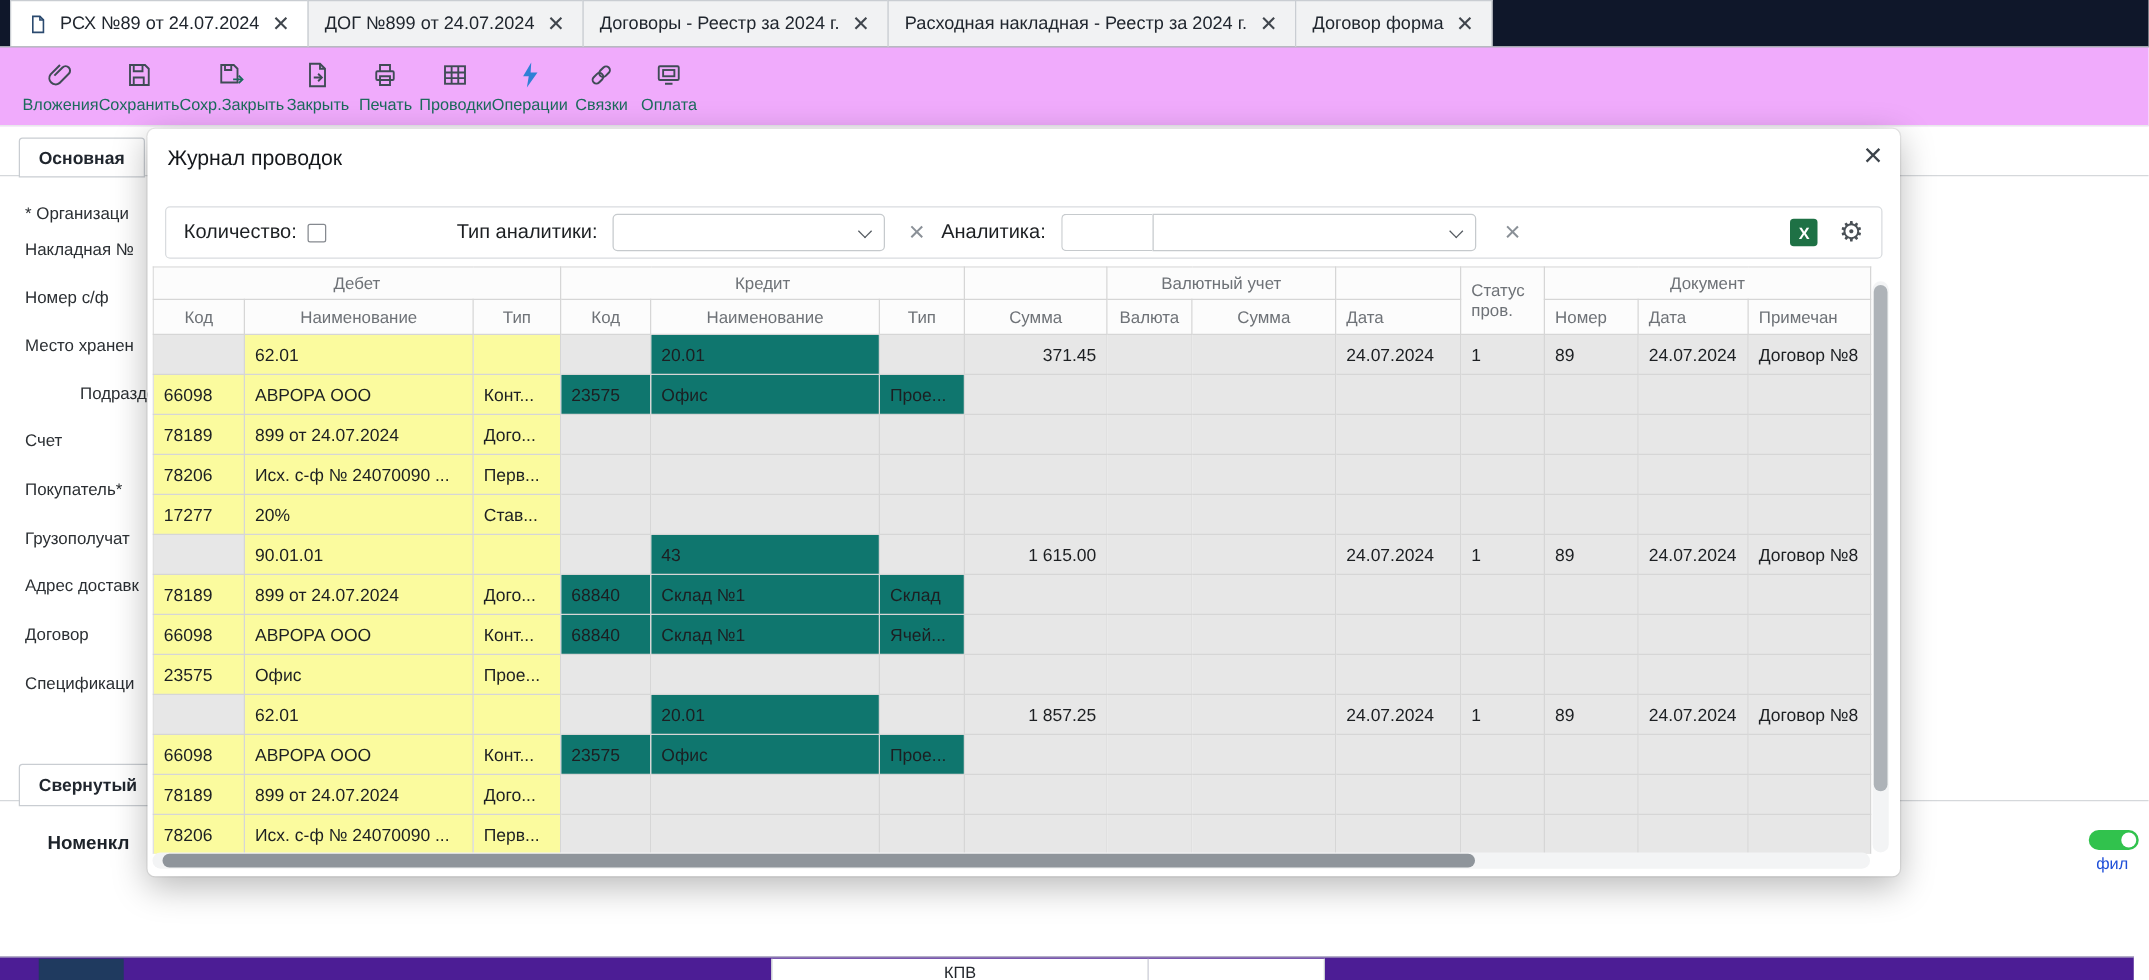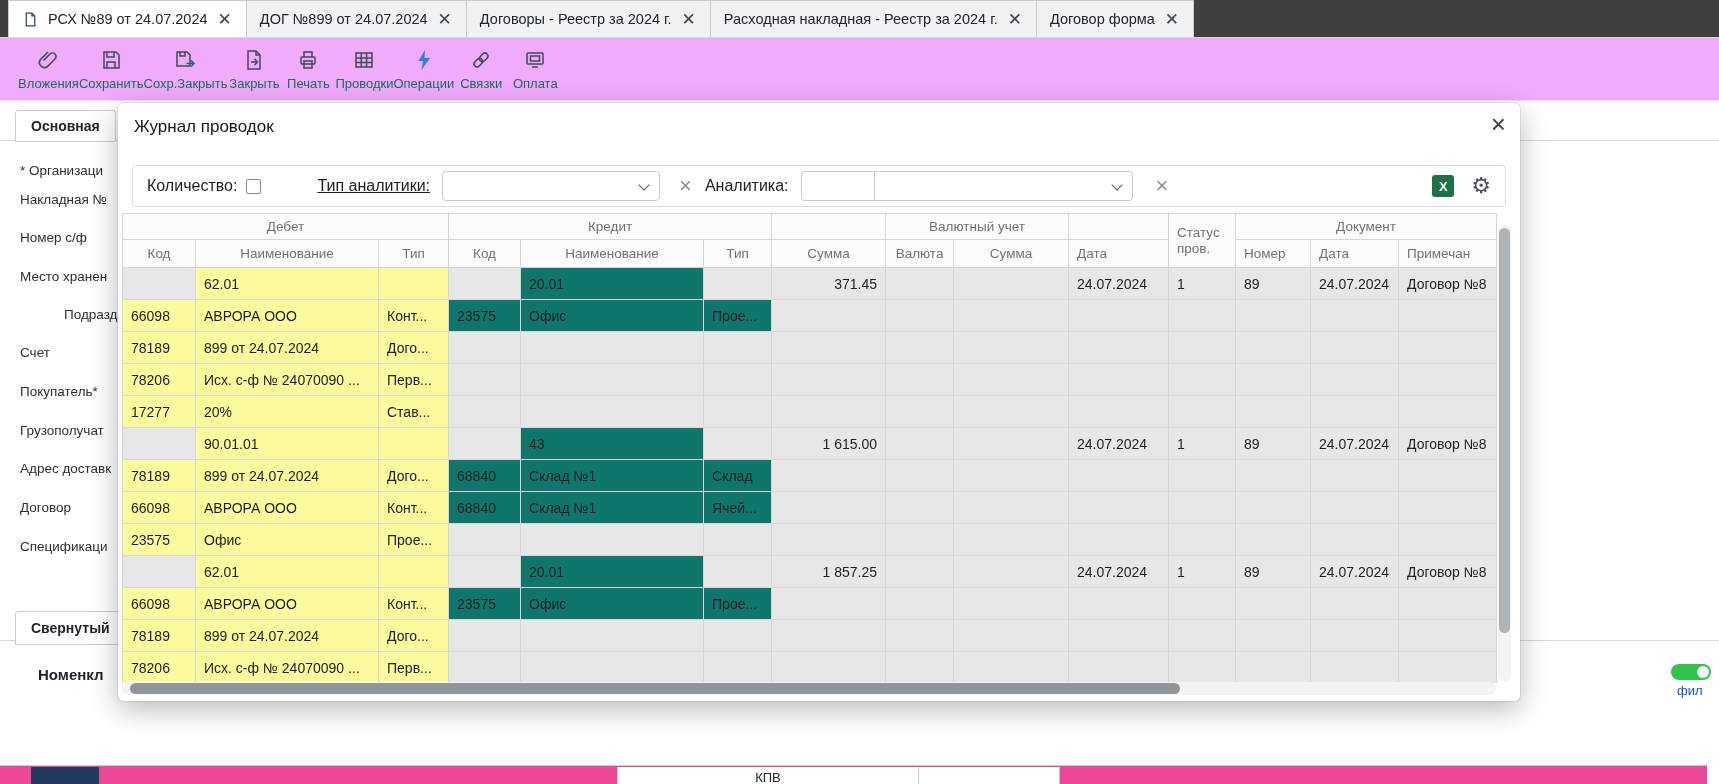--- a/index.html
+++ b/index.html
@@ -4,21 +4,21 @@
 <style>
   * { box-sizing: border-box; margin: 0; padding: 0; }
   html,body { width:1719px; height:784px; overflow:hidden; }
   body {
     position:relative; background:#fff;
     font-family:"Liberation Sans","DejaVu Sans",sans-serif;
     color:#1c1f22;
   }
 
   
-  .tabbar{position:absolute;left:0;top:0;right:0;height:38px;background:#404040;
+  .tabbar{position:absolute;left:0;top:0;right:0;height:38px;background:#0f172a;
     border-bottom:1px solid #d5d8db;display:flex;align-items:stretch;padding-left:8px;}
   .tab{display:flex;align-items:center;gap:9px;padding:0 13px;background:#f1f2f3;
     border:1px solid #c9cdd2;border-bottom:none;margin-right:-1px;font-size:14.5px;color:#20262e;cursor:default;}
   .tab.active{background:#fff;}
   .tab-ic svg{width:17px;height:17px;display:block;}
   .tab-close{font-size:17px;color:#40464d;line-height:1;padding:0 1px;}
 
   
   .toolbar{position:absolute;left:0;top:38px;right:0;height:63px;background:#f0abfc;
     border-bottom:1px solid #e7e9eb;display:flex;align-items:center;padding-left:18px;}
@@ -33,21 +33,21 @@
   .sf{position:absolute;left:20px;font-size:13.5px;color:#2b2f33;white-space:nowrap;z-index:1;}
   .collapsed-line{position:absolute;left:0;top:640px;width:100%;height:1px;background:#d5d8db;z-index:1;}
   .collapsed-tab{position:absolute;left:15px;top:611px;padding:8px 15px;border:1px solid #c9cdd2;
     border-radius:3px 3px 0 0;background:#fff;font-size:14px;font-weight:700;color:#20262e;z-index:2;}
   .section-label{position:absolute;left:38px;top:666px;font-size:15px;font-weight:700;color:#1d232a;z-index:1;}
   .filter-toggle{position:absolute;left:1671px;top:664px;width:40px;height:16px;border-radius:8px;
     background:#31c24d;z-index:1;}
   .filter-toggle .knob{position:absolute;right:2px;top:2px;width:12px;height:12px;border-radius:50%;background:#fff;}
   .filter-toggle-label{position:absolute;left:1677px;top:683px;font-size:13px;color:#1d4ed8;z-index:1;}
 
-  .bottom-strip{position:absolute;left:0;top:765px;right:12px;height:19px;background:#ec4899;
+  .bottom-strip{position:absolute;left:0;top:765px;right:12px;height:19px;background:#4c1d95;
     border-top:1px solid #c9cdd2;z-index:1;}
   .bs-dark{position:absolute;left:31px;top:1px;bottom:0;width:68px;background:#1f3a5f;}
   .bs-cell{position:absolute;top:1px;bottom:0;background:#fff;border-left:1px solid #c9cdd2;
     border-right:1px solid #c9cdd2;font-size:13px;color:#22262b;text-align:center;padding-top:3px;}
   .bs-cell.c1{left:617px;width:302px;}
   .bs-cell.c2{left:919px;width:141px;border-left:none;}
 
   
   .modal{position:absolute;left:118px;top:103px;width:1402px;height:598px;background:#fff;
     border-radius:6px;box-shadow:0 8px 28px rgba(0,0,0,.28),0 0 0 1px rgba(0,0,0,.07);z-index:10;}
@@ -247,21 +247,21 @@
   <div class="bs-cell c2"></div>
 </div>
 
 <div class="modal">
   <div class="modal-title">Журнал проводок</div>
   <div class="modal-close">×</div>
 
   <div class="filter-panel">
     <span class="f-label">Количество:</span>
     <span class="cb"></span>
-    <span class="f-label" style="margin-left:56px;text-decoration:underline;">Тип аналитики:</span>
+    <span class="f-label" style="margin-left:104px;">Тип аналитики:</span>
     <span class="combo" style="margin-left:12px;width:218px;">
         <span class="chev"></span>
       </span>
     <span class="clr" style="margin-left:16px;">×</span>
     <span class="f-label" style="margin-left:10px;">Аналитика:</span>
     <span class="mini-input" style="margin-left:12px;"></span>
     <span class="combo" style="width:259px;border-radius:0 4px 4px 0;">
         <span class="chev"></span>
       </span>
     <span class="clr" style="margin-left:20px;">×</span>

